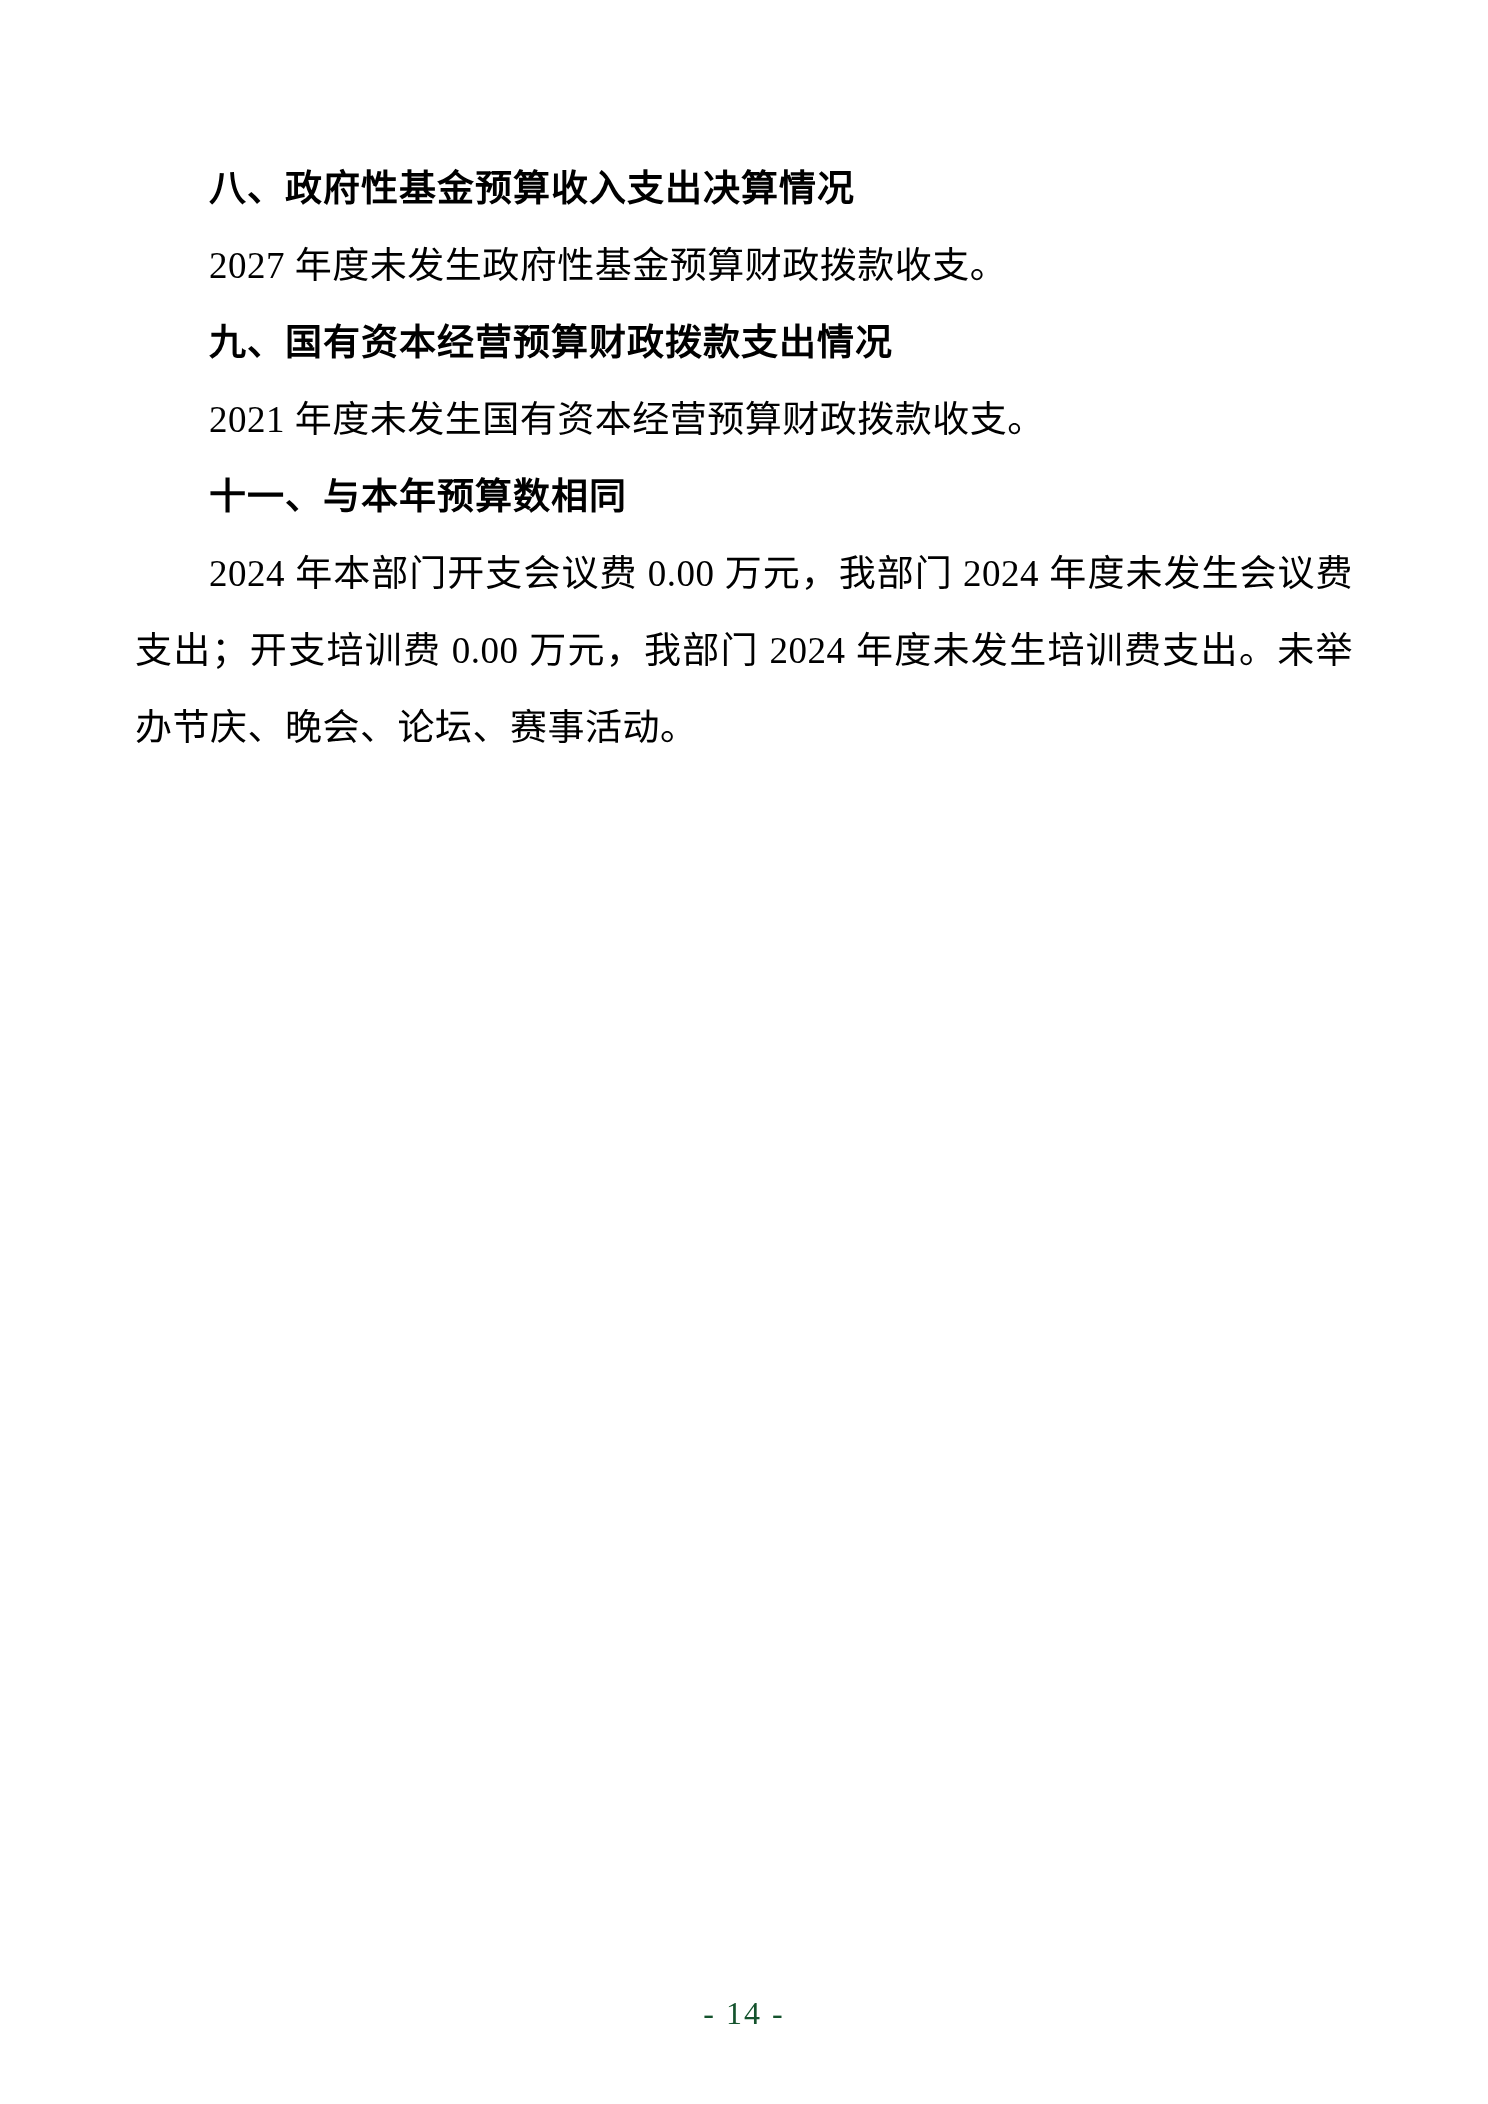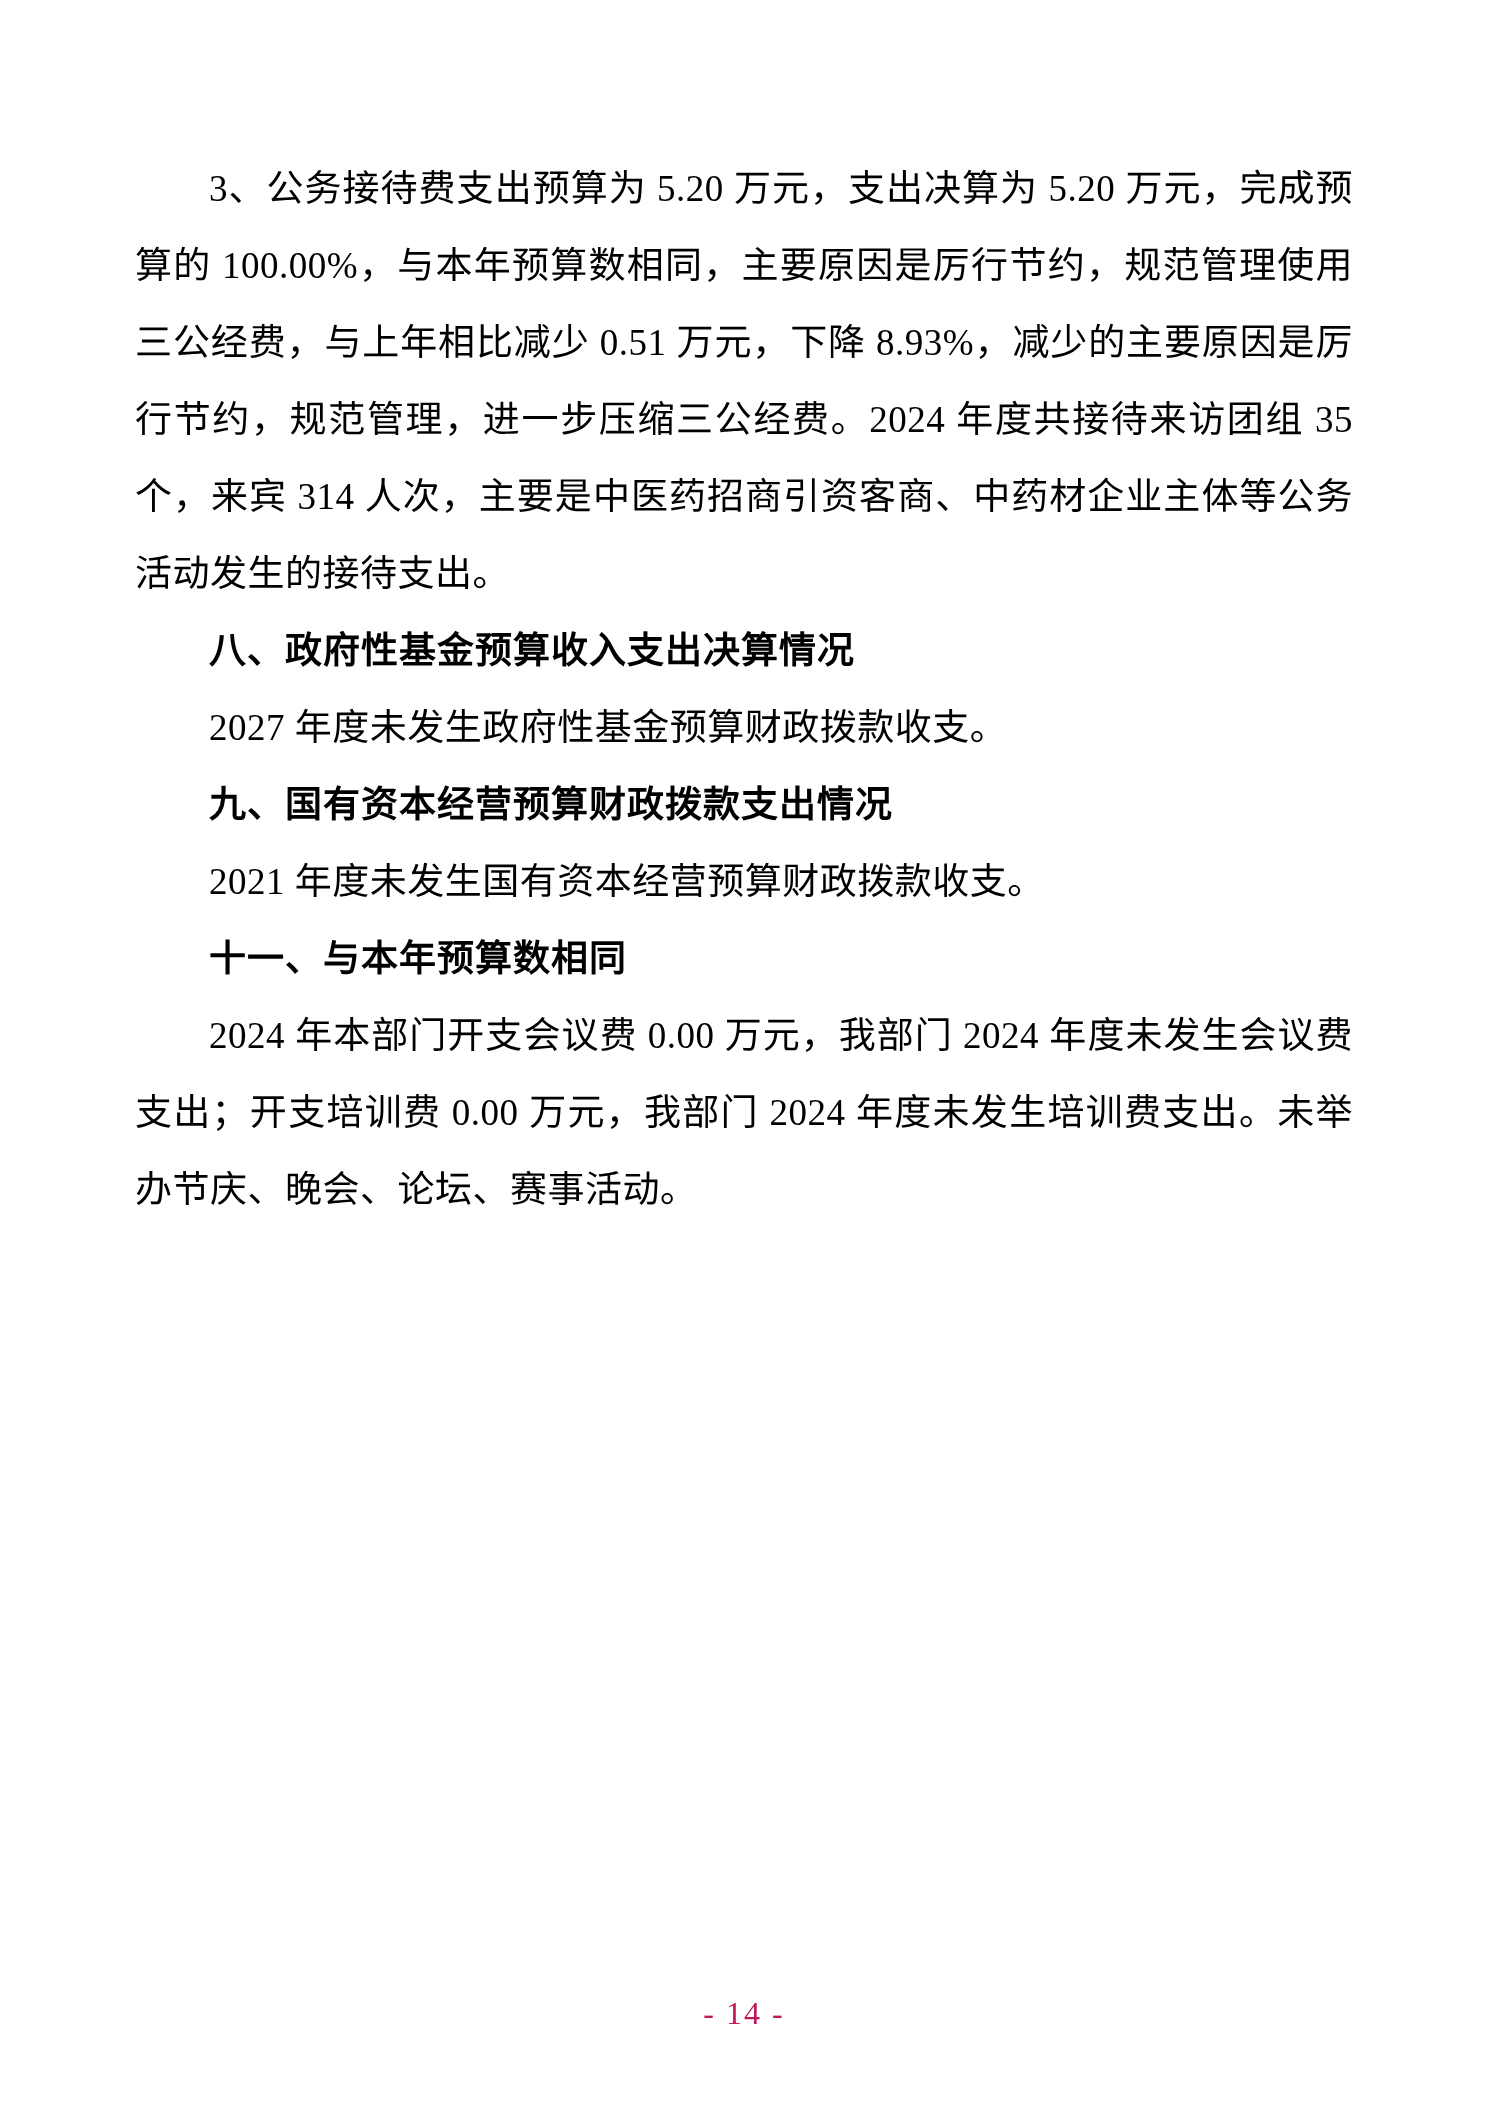--- a/index.html
+++ b/index.html
@@ -44,31 +44,30 @@
     letter-spacing: 1px;
   }
   .footer {
     position: absolute;
     left: 0;
     right: 0;
     bottom: 72px;
     text-align: center;
     font-size: 32px;
     letter-spacing: 2px;
-    color: #be185d;
+    color: #14532d;
     font-family: "Liberation Serif", serif;
   }
 </style>
 </head>
 <body>
 
 <div class="page">
   <div class="doc-body">
 
-    <p class="para">3、公务接待费支出预算为 5.20 万元，支出决算为 5.20 万元，完成预算的 100.00%，与本年预算数相同，主要原因是厉行节约，规范管理使用三公经费，与上年相比减少 0.51 万元，下降 8.93%，减少的主要原因是厉行节约，规范管理，进一步压缩三公经费。2024 年度共接待来访团组 35 个，来宾 314 人次，主要是中医药招商引资客商、中药材企业主体等公务活动发生的接待支出。</p>
 
     <p class="heading">八、政府性基金预算收入支出决算情况</p>
 
     <p class="para">2027 年度未发生政府性基金预算财政拨款收支。</p>
 
     <p class="heading">九、国有资本经营预算财政拨款支出情况</p>
 
     <p class="para">2021 年度未发生国有资本经营预算财政拨款收支。</p>
 
 

